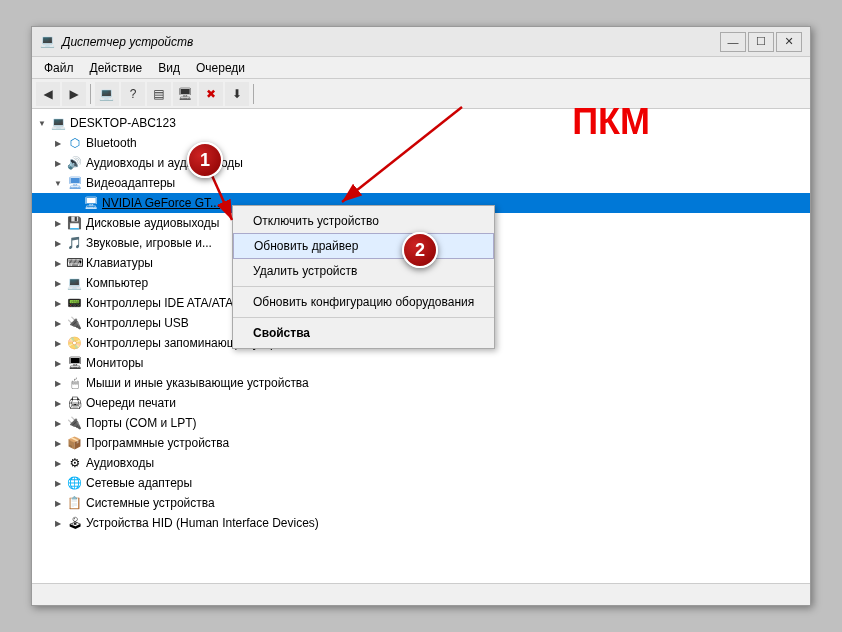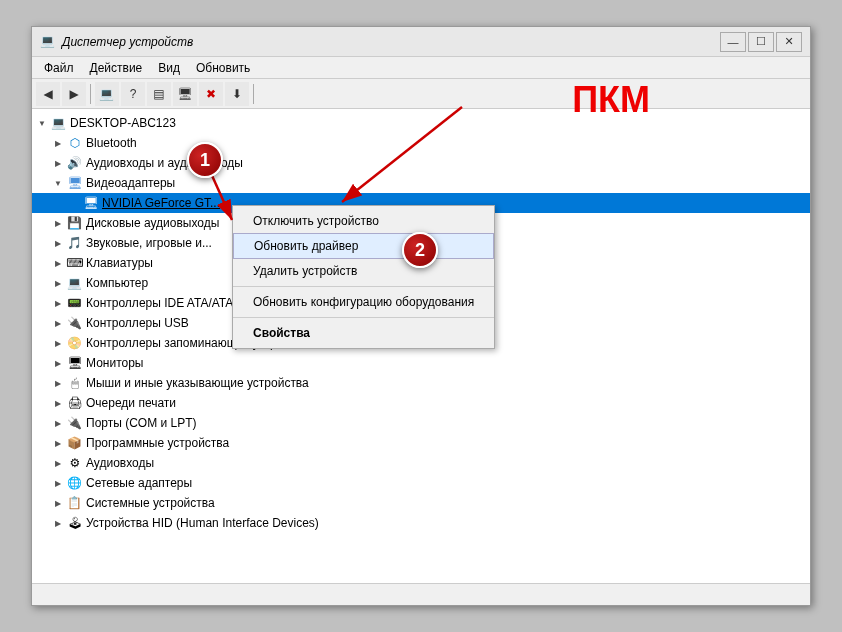--- a/index.html
+++ b/index.html
@@ -98,21 +98,21 @@
       color: #333;
     }
     .tb-separator {
       width: 1px;
       height: 20px;
       background: #aaa;
       margin: 0 2px;
     }
     .pkm-label {
       position: absolute;
-      top: 52px;
+      top: 74px;
       right: 160px;
       font-size: 36px;
       font-weight: bold;
       color: #e00;
       font-family: Arial, sans-serif;
       z-index: 20;
     }
     .content {
       display: flex;
       flex: 1;
@@ -258,21 +258,21 @@
       <button class="title-btn">—</button>
       <button class="title-btn">☐</button>
       <button class="title-btn close">✕</button>
     </div>
   </div>
 
   <div class="menu-bar">
     <span class="menu-item">Файл</span>
     <span class="menu-item">Действие</span>
     <span class="menu-item">Вид</span>
-    <span class="menu-item">Обновить</span>
+    <span class="menu-item">Очереди</span>
   </div>
 
   <div class="toolbar">
     <button class="tb-btn">◀</button>
     <button class="tb-btn">▶</button>
     <div class="tb-separator"></div>
     <button class="tb-btn">💻</button>
     <button class="tb-btn">?</button>
     <button class="tb-btn">▤</button>
     <button class="tb-btn">🖥</button>

